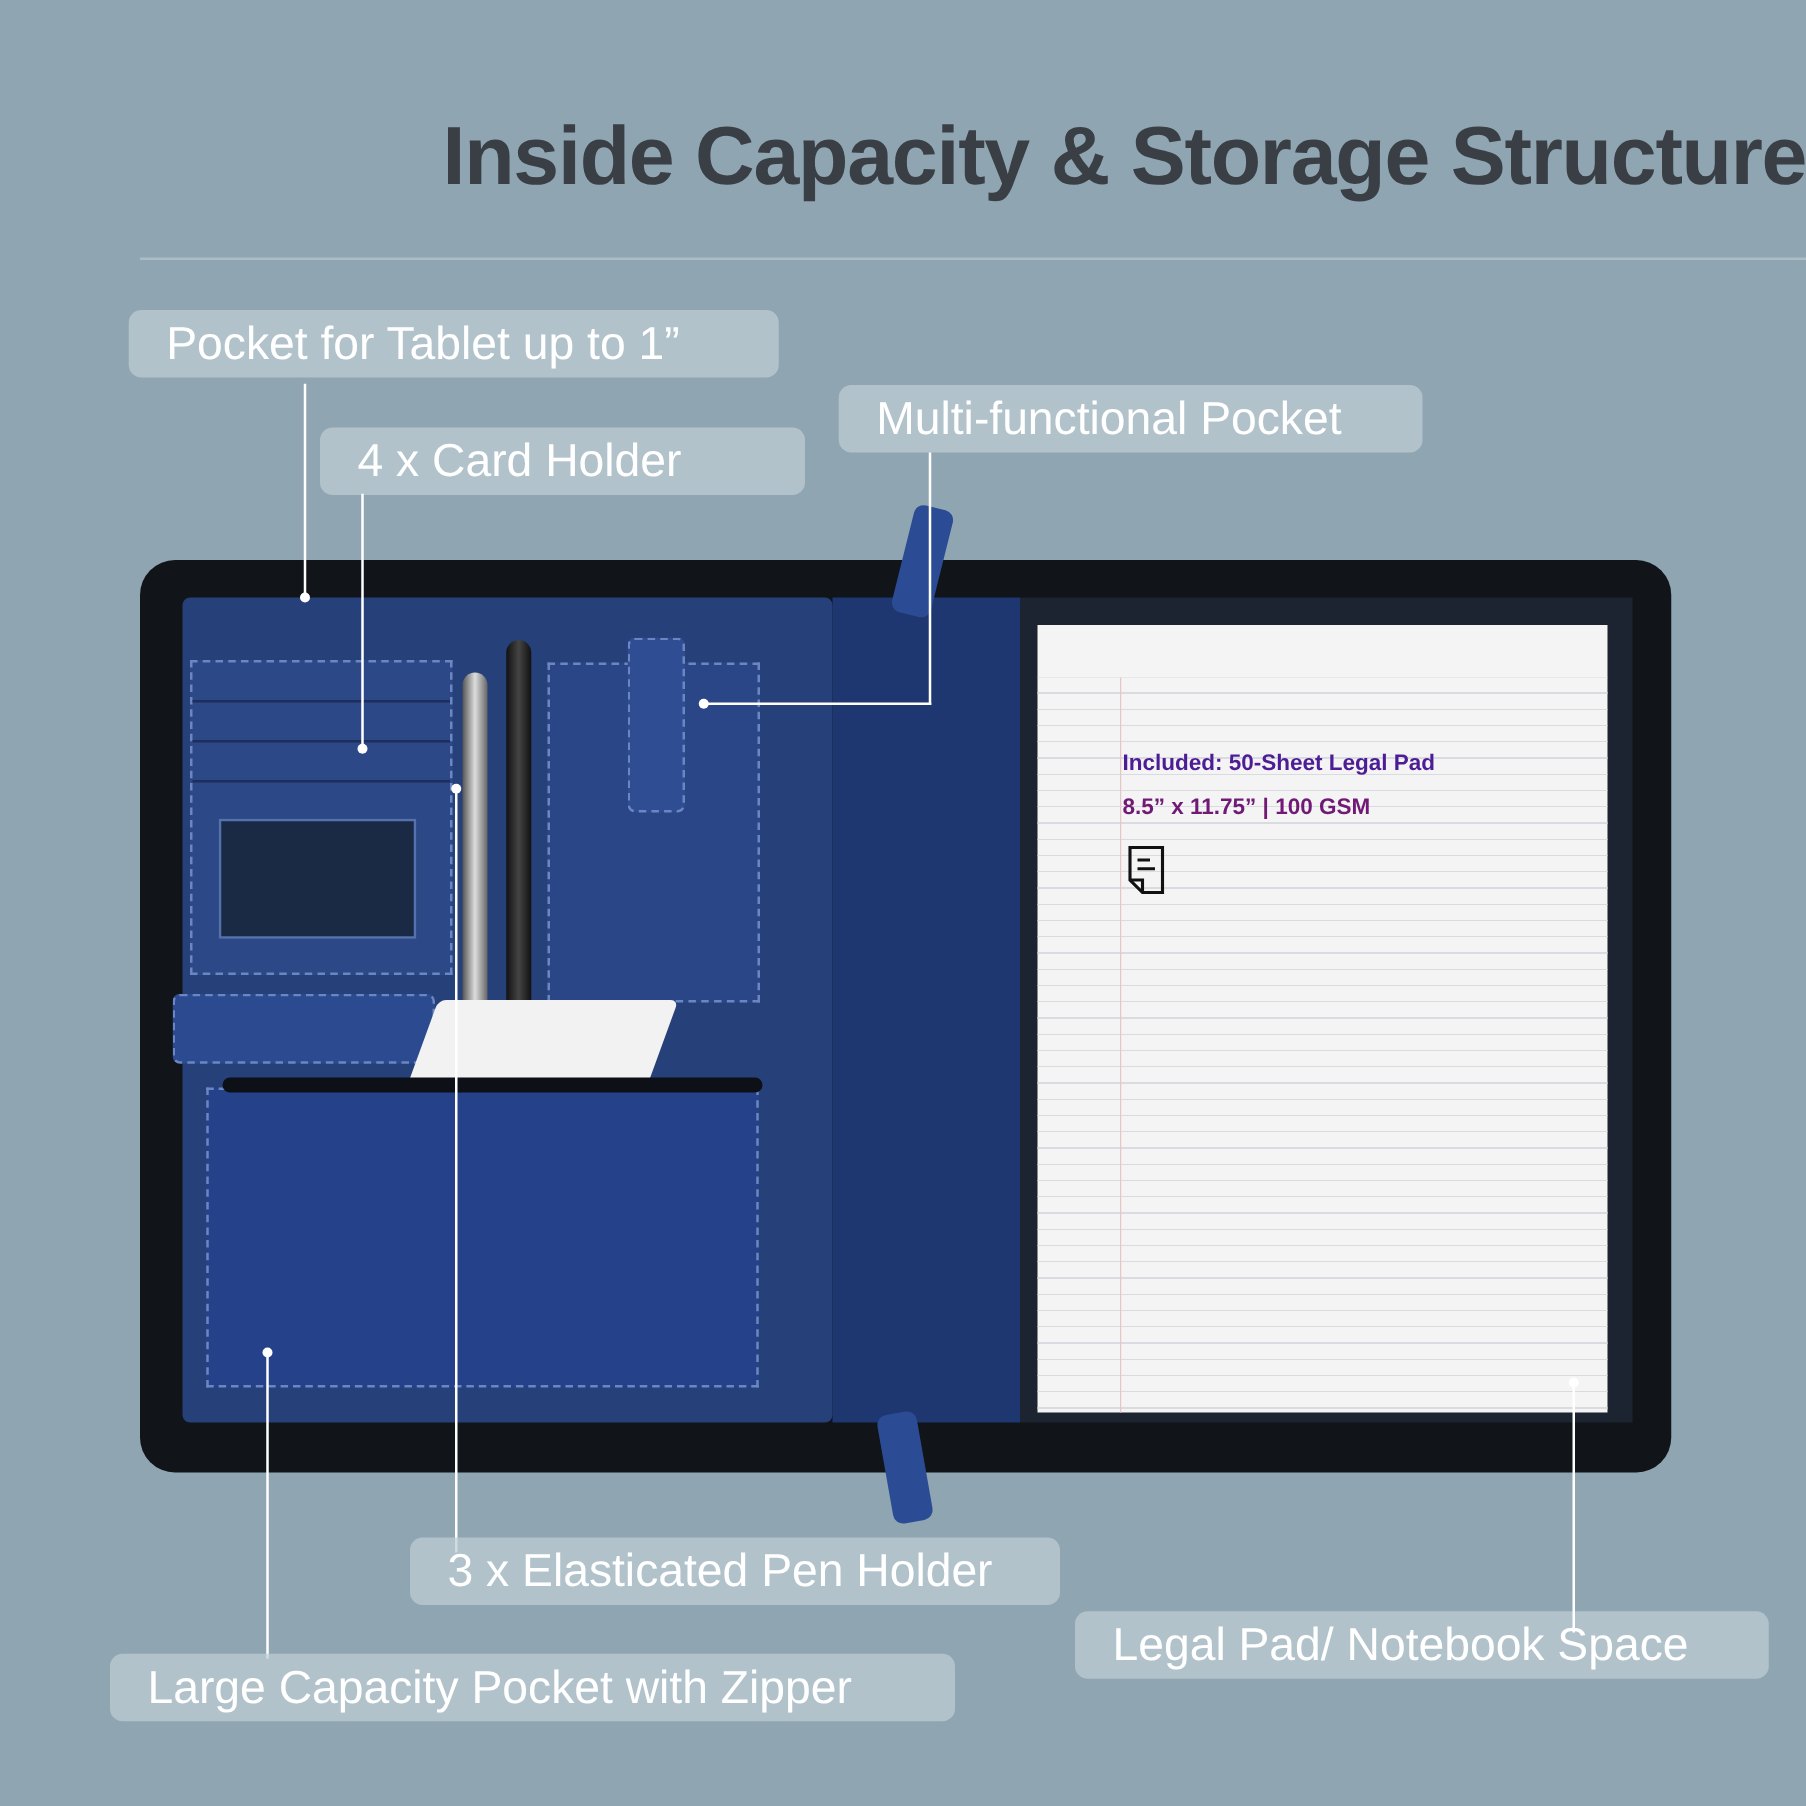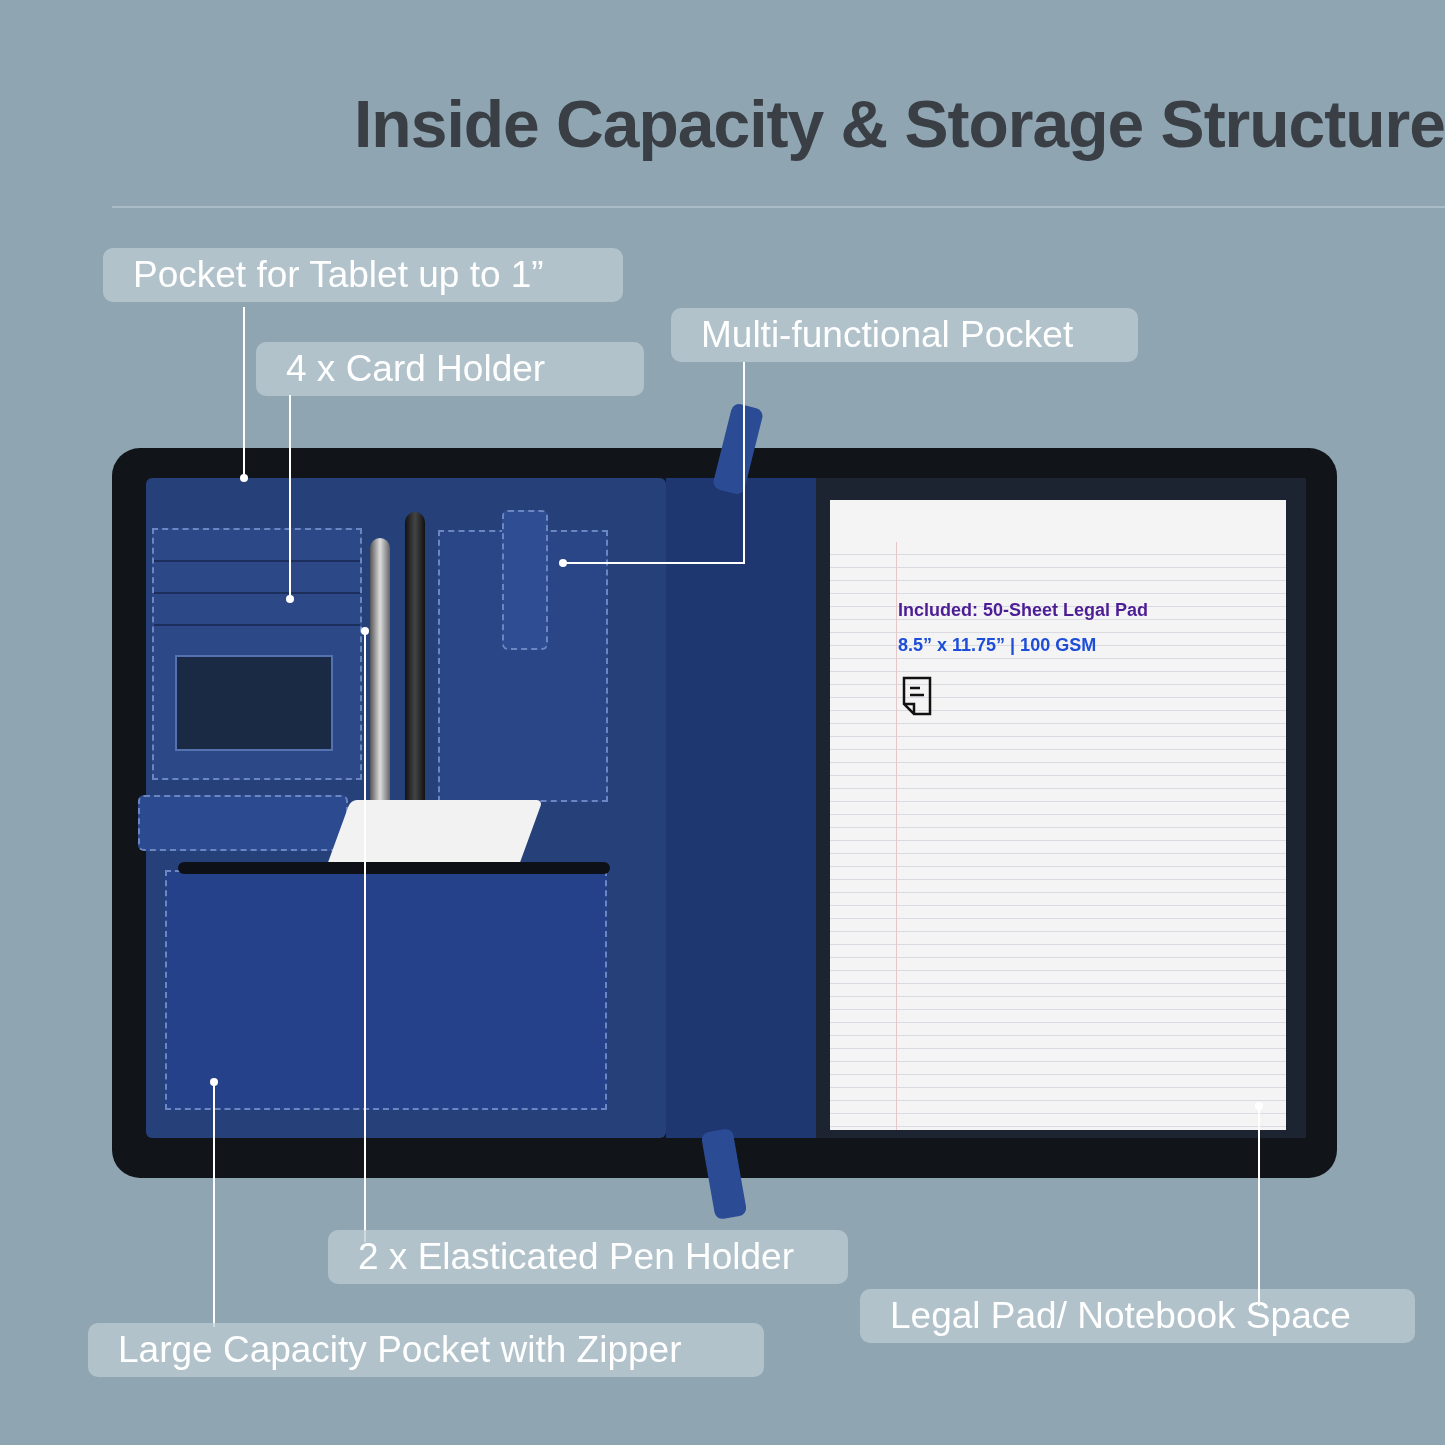--- a/index.html
+++ b/index.html
@@ -48,21 +48,21 @@
   .pull { position:absolute; width:32px; height:88px; background:#2b4c95; border-radius:8px; }
 
   .legal-pad { position:absolute; left:830px; top:500px; width:456px; height:630px; background:#f4f4f5; }
   .pad-header { position:absolute; left:0; top:0; width:100%; height:42px; background:#0c0c0e; color:#ffffff; text-align:center; line-height:42px; font-family:"Liberation Serif", serif; font-weight:bold; font-size:13px; letter-spacing:0.5px; }
   .pad-lines {
     position:absolute; left:0; top:42px; width:100%; height:588px;
     background-image:repeating-linear-gradient(to bottom, transparent 0, transparent 12px, #d9dbe0 12px, #d9dbe0 13px);
   }
   .pad-margin { position:absolute; left:66px; top:42px; width:1px; height:588px; background:#e6c7c7; }
   .pad-text1 { position:absolute; left:68px; top:100px; font-size:18px; font-weight:bold; color:#4c1d95; }
-  .pad-text2 { position:absolute; left:68px; top:135px; font-size:18px; font-weight:bold; color:#1d4ed8; }
+  .pad-text2 { position:absolute; left:68px; top:135px; font-size:18px; font-weight:bold; color:#701a75; }
   .pad-icon { position:absolute; left:72px; top:176px; width:30px; height:40px; }
 </style>
 </head>
 <body>
 
 <div class="title">Inside Capacity &amp; Storage Structure</div>
 <div class="divider"></div>
 
 <div class="folio"></div>
 <div class="left-panel"></div>
@@ -107,21 +107,21 @@
 <div class="leader" style="left:289px;top:395px;height:203px;"></div>
 <div class="dot" style="left:286px;top:595px;"></div>
 
 <div class="label" style="left:671px;top:308px;width:467px;">Multi-functional Pocket</div>
 <div class="leader" style="left:743px;top:362px;height:202px;"></div>
 <div class="hleader" style="left:563px;top:562px;width:182px;"></div>
 <div class="dot" style="left:559px;top:559px;"></div>
 
 <div class="leader" style="left:364px;top:630px;height:612px;"></div>
 <div class="dot" style="left:361px;top:627px;"></div>
-<div class="label" style="left:328px;top:1230px;width:520px;">2 x Elasticated Pen Holder</div>
+<div class="label" style="left:328px;top:1230px;width:520px;">3 x Elasticated Pen Holder</div>
 
 <div class="leader" style="left:213px;top:1082px;height:245px;"></div>
 <div class="dot" style="left:210px;top:1078px;"></div>
 <div class="label" style="left:88px;top:1323px;width:676px;">Large Capacity Pocket with Zipper</div>
 
 <div class="label" style="left:860px;top:1289px;width:555px;">Legal Pad/ Notebook Space</div>
 <div class="leader" style="left:1258px;top:1106px;height:200px;"></div>
 <div class="dot" style="left:1255px;top:1102px;"></div>
 
 </body></html>

